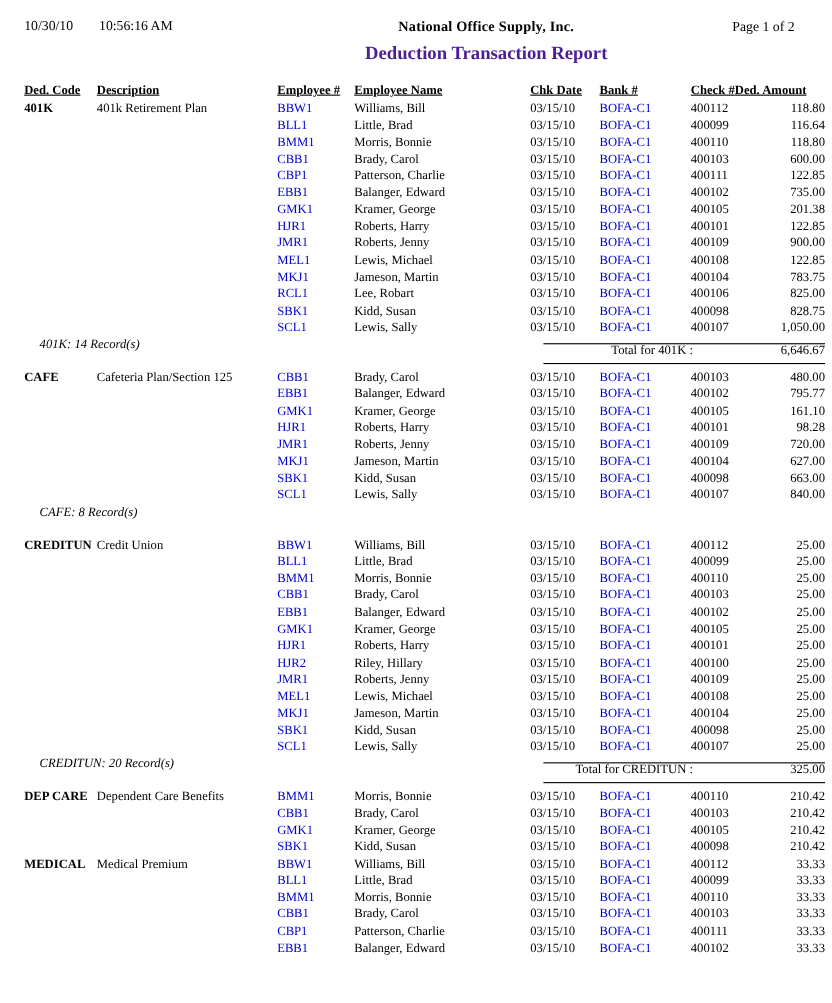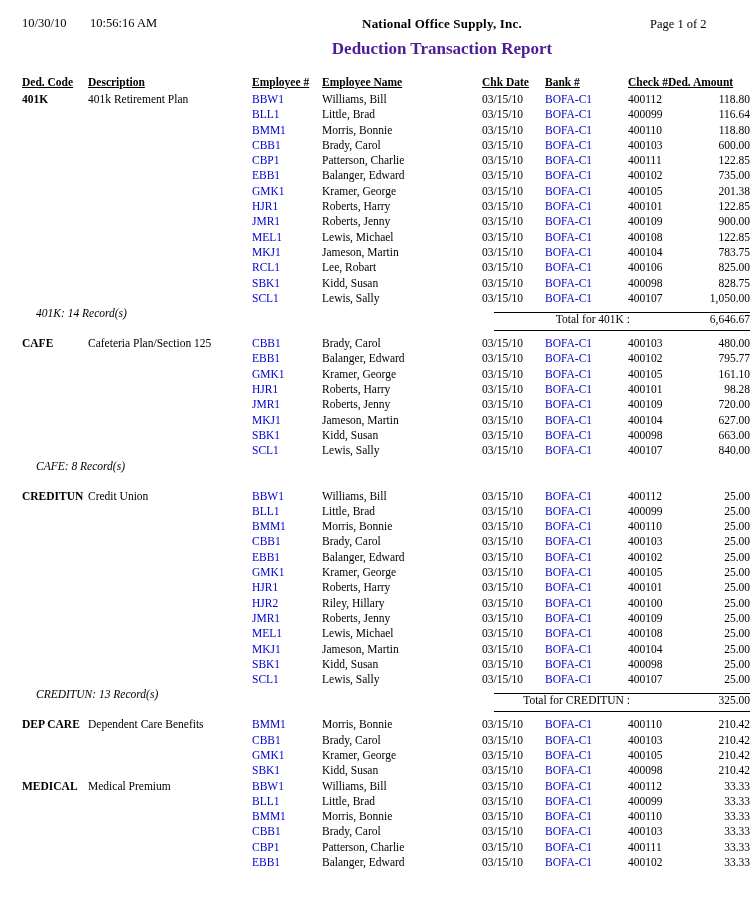--- a/index.html
+++ b/index.html
@@ -8,21 +8,21 @@
   .page { width:756px; height:896px; padding-top:16px; }
 
   
   .report-header { display:flex; align-items:flex-start; padding:0 18px 0 22px; }
   .hdr-left { width:212px; font-size:12.5px; }
   .date { display:inline-block; width:68px; }
   .printline { margin-top:3px; }
   .hdr-center { flex:1; text-align:center; }
   .company { font-size:13px; font-weight:bold; letter-spacing:.2px; }
   .title { margin-top:7px; font-size:17px; font-weight:bold; color:#4c1d95; }
-  .hdr-right { width:88px; font-size:12.5px; padding-top:1px; }
+  .hdr-right { width:88px; font-size:12.5px; padding-top:1px;text-align:center; }
 
   
   .grid-row { display:grid; grid-template-columns:66px 164px 70px 160px 63px 83px 40px 1fr;
     padding:0 6px 0 22px; align-items:baseline; }
   .col-header { margin-top:15px; height:18px; line-height:16px; font-size:11.5px; font-weight:bold; }
   .col-header span { text-decoration:underline; white-space:nowrap; }
   .data-row { height:15.3px; line-height:15.3px; font-size:11.5px; white-space:nowrap; }
   .c-code { font-weight:bold; }
   .link { color:#0000CC; cursor:pointer; }
   .c-amount, .h-amount-inner { text-align:right; }
@@ -421,21 +421,21 @@
     <span class="c-code"></span>
     <span class="c-desc"></span>
     <span class="c-emp link">SCL1</span>
     <span class="c-name">Lewis, Sally</span>
     <span class="c-date">03/15/10</span>
     <span class="c-bank link">BOFA-C1</span>
     <span class="c-check">400107</span>
     <span class="c-amount">25.00</span>
   </div>
       <div class="group-footer">
-    <div class="rec-line">CREDITUN: 13 Record(s)</div>
+    <div class="rec-line">CREDITUN: 20 Record(s)</div>
     <div class="total-line">
       <span class="total-label">Total for CREDITUN :</span>
       <span class="total-amount">325.00</span>
     </div>
   </div>
       <div class="grid-row data-row">
     <span class="c-code">DEP CARE</span>
     <span class="c-desc">Dependent Care Benefits</span>
     <span class="c-emp link">BMM1</span>
     <span class="c-name">Morris, Bonnie</span>

